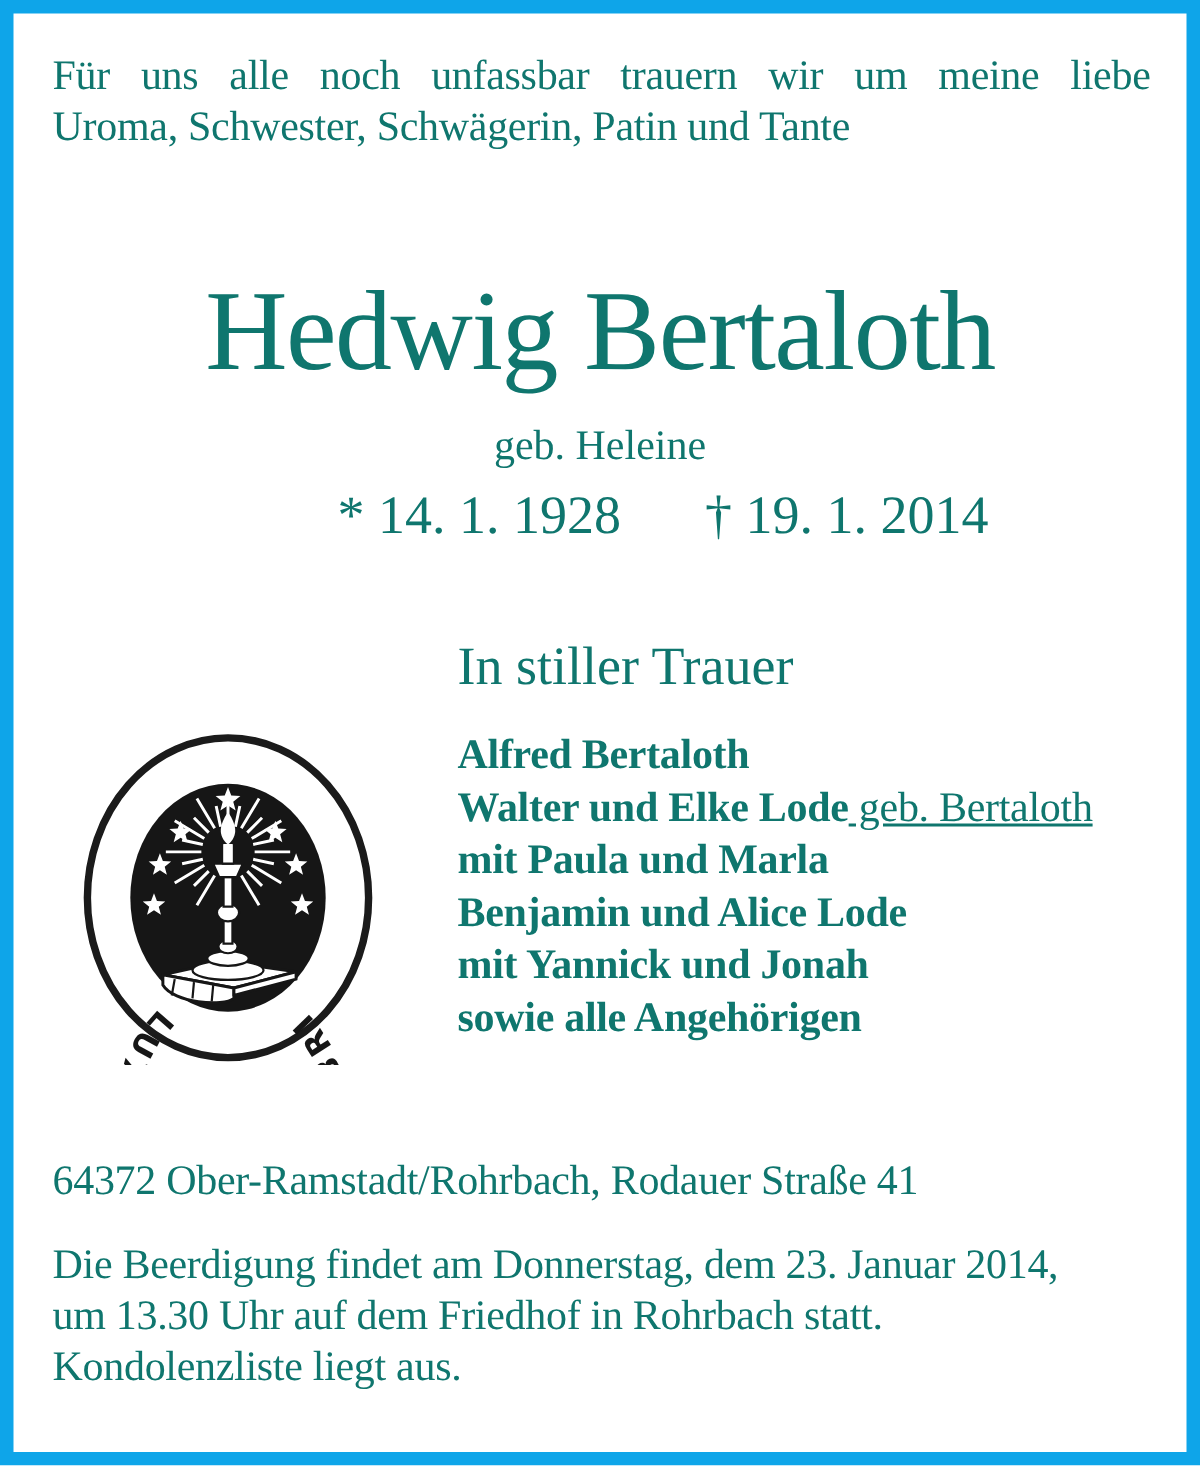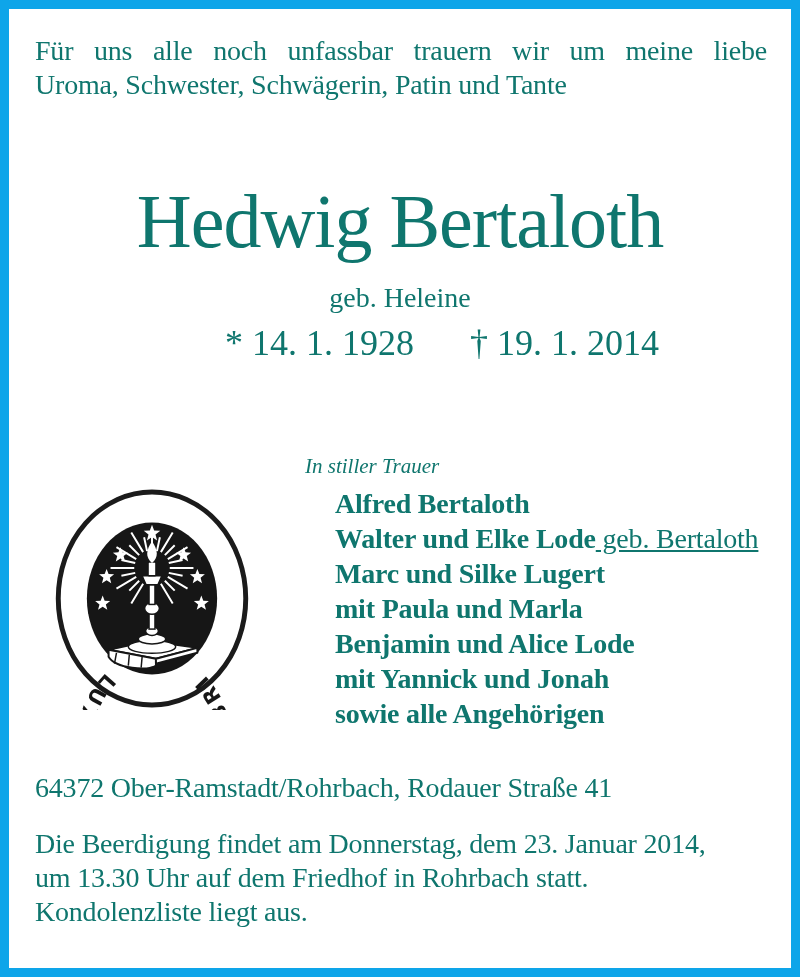--- a/index.html
+++ b/index.html
@@ -19,22 +19,22 @@
   .intro .j { text-align:justify; text-align-last:justify; }
 
   .name  { left:0; top:174px; width:100%; text-align:center;
            font-size:76px; font-weight:normal; line-height:1; letter-spacing:-1px; white-space:nowrap; }
 
   .maiden { left:0; top:272px; width:100%; text-align:center; font-size:28px; line-height:34px; }
 
   .dates { left:0; top:316px; width:100%; text-align:center; font-size:36px; line-height:36px;margin-left:42px; }
   .dates .gap { display:inline-block; width:56px; }
 
-  .trauer   { left:296px; top:440px; font-size:21px; line-height:34px;font-style:italic; }
-  .mourners { left:296px; top:477px; font-size:28px; line-height:35px; font-weight:bold; letter-spacing:-0.2px;margin-left:30px; }
+  .trauer   { left:296px; top:418px; font-size:36px; line-height:34px; }
+  .mourners { left:296px; top:477px; font-size:28px; line-height:35px; font-weight:bold; letter-spacing:-0.2px; }
   .mourners .suffix { font-weight:normal;text-decoration:underline; }
 
   .emblem { left:44px; top:478px; width:198px; height:223px; }
   .motto  { font-family:"DejaVu Sans", sans-serif; font-weight:bold; font-size:21px;
             letter-spacing:5px; word-spacing:18px; fill:#161616; }
 
   .address { left:26px; top:762px; font-size:28px; line-height:34px; letter-spacing:-0.2px; }
   .funeral { left:26px; top:818px; font-size:28px; line-height:34px; letter-spacing:-0.2px; }
 </style>
 </head>
@@ -53,21 +53,20 @@
 
   <div class="abs dates">
     <span>* 14. 1. 1928</span><span class="gap"></span><span>† 19. 1. 2014</span>
   </div>
 
   <div class="abs trauer">In stiller Trauer</div>
 
   <div class="abs mourners">
     <div><span>Alfred Bertaloth</span><span class="suffix"></span></div>
     <div><span>Walter und Elke Lode</span><span class="suffix"> geb. Bertaloth</span></div>
-    <div><span>Marc und Silke Lugert</span><span class="suffix"></span></div>
     <div><span>mit Paula und Marla</span><span class="suffix"></span></div>
     <div><span>Benjamin und Alice Lode</span><span class="suffix"></span></div>
     <div><span>mit Yannick und Jonah</span><span class="suffix"></span></div>
     <div><span>sowie alle Angehörigen</span><span class="suffix"></span></div>
   </div>
 
   <svg class="abs emblem" viewBox="0 0 200 226" aria-hidden="true">
     <defs>
       <path id="star-shape" d="M0,-8 L2,-2.75 7.61,-2.47 3.23,1.05 4.7,6.47 0,3.4 -4.7,6.47 -3.23,1.05 -7.61,-2.47 -2,-2.75 Z"></path>
       <path id="motto-arc" d="M 55 187 A 78 90 0 1 0 147 185" fill="none"></path>

